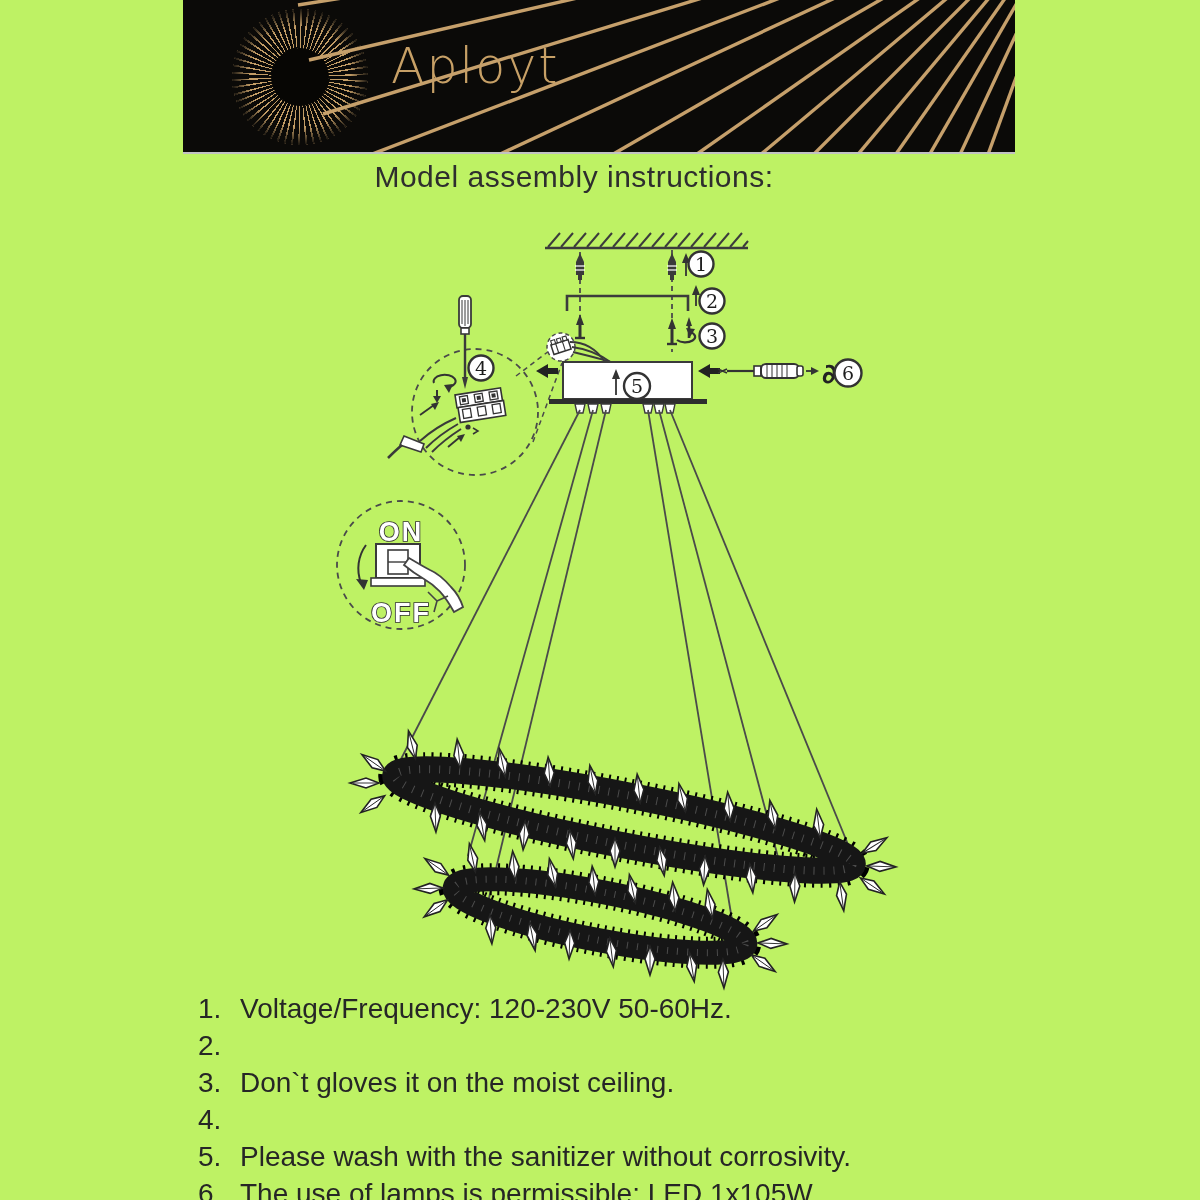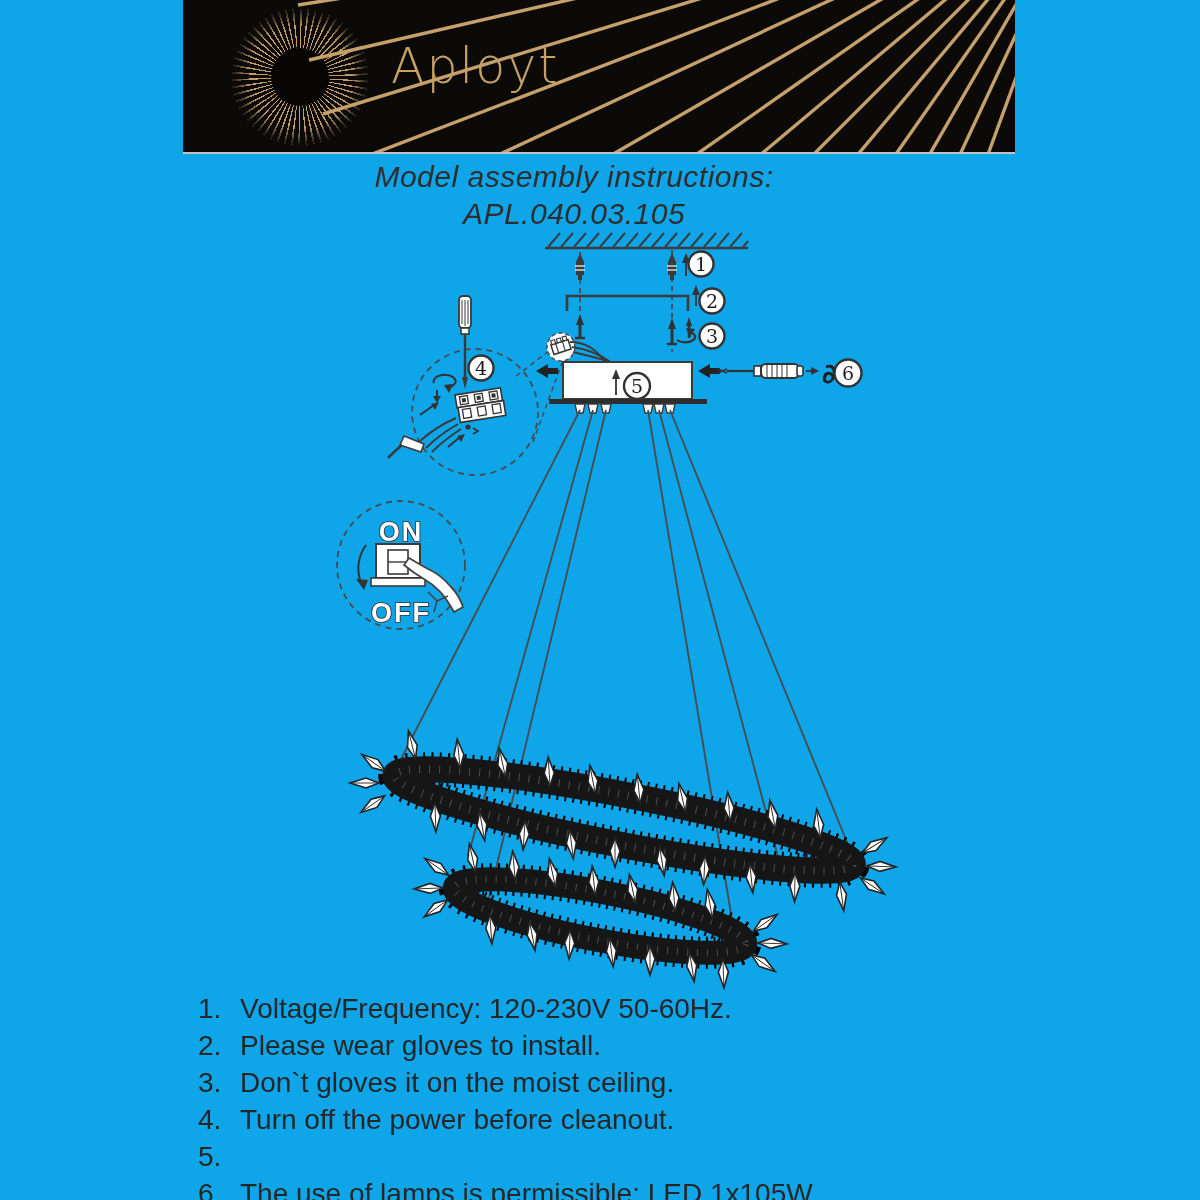--- a/index.html
+++ b/index.html
@@ -1,32 +1,32 @@
 <!DOCTYPE html>
 <html><head>
 <meta charset="utf-8">
 <style>
   html,body{margin:0;padding:0;background:#ffffff;}
-  #page{position:relative;width:1200px;height:1200px;background:#0ea5e9;overflow:hidden;
+  #page{position:relative;width:1200px;height:1200px;background:#bef264;overflow:hidden;
         font-family:"Liberation Sans",sans-serif;color:#2b2b2b;}
 
   
   #banner{position:absolute;left:183px;top:0;width:832px;height:152px;background:#0b0a08;
           overflow:hidden;border-bottom:2px solid #c2c2c2;}
   #sunrays{position:absolute;left:49px;top:9px;width:136px;height:136px;border-radius:50%;
            background:repeating-conic-gradient(#c39d66 0deg 1.7deg,rgba(0,0,0,0) 1.7deg 6.2deg);}
   #sunfade{position:absolute;left:49px;top:9px;width:136px;height:136px;border-radius:50%;
            background:radial-gradient(circle,rgba(11,10,8,0) 52%,#0b0a08 72%);}
   #suncore{position:absolute;left:88px;top:48px;width:58px;height:58px;border-radius:50%;background:#070604;}
   #brand{position:absolute;left:208px;top:38px;font-family:"DejaVu Sans",sans-serif;
          font-size:49px;font-weight:300;letter-spacing:2px;color:#c7a066;}
   #cornerRays{position:absolute;right:0;top:0;width:832px;height:152px;}
 
   
-  .title-wrap{position:absolute;left:0;top:160px;width:1148px;text-align:center;font-style:italic;}
+  .title-wrap{position:absolute;left:0;top:160px;width:1148px;text-align:center;}
   .title{font-size:30px;color:#2e2e2e;letter-spacing:.5px;}
   .model{font-size:30px;color:#2e2e2e;margin-top:3px;letter-spacing:.5px;}
 
   
   #diag{position:absolute;left:0;top:0;width:1200px;height:1200px;}
 
   
   #list{position:absolute;left:198px;top:990px;width:880px;font-size:28px;color:#262626;}
   #list .li{display:flex;line-height:37px;}
   #list .num{width:42px;flex:0 0 42px;}
@@ -56,21 +56,20 @@
         <line x1="905" y1="-120" x2="158" y2="166"></line>
         <line x1="905" y1="-120" x2="140" y2="114"></line>
         <line x1="905" y1="-120" x2="126" y2="60"></line>
         <line x1="905" y1="-120" x2="115" y2="5"></line>
       </g>
     </svg>
   </div>
 
   <div class="title-wrap">
     <div class="title">Model assembly instructions:</div>
-    <div class="model">APL.040.03.105</div>
   </div>
 
   <svg id="diag" viewBox="0 0 1200 1200">
     <defs>
       <g id="spk">
         <path d="M0 2 L5 -11 L0 -27 L-5 -11 Z" fill="#ffffff" stroke="#222" stroke-width="1.6"></path>
         <line x1="0" y1="0" x2="0" y2="-24" stroke="#222" stroke-width="0.9"></line>
       </g>
     </defs>
 
@@ -329,32 +328,31 @@
     </g>
   </svg>
 
   <div id="list">
     <div class="li">
       <span class="num">1.</span>
       <span>Voltage/Frequency: 120-230V 50-60Hz.</span>
     </div>
     <div class="li">
       <span class="num">2.</span>
-      <span>Please wear gloves to install.</span>
     </div>
     <div class="li">
       <span class="num">3.</span>
       <span>Don`t gloves it on the moist ceiling.</span>
     </div>
     <div class="li">
       <span class="num">4.</span>
-      <span>Turn off the power before cleanout.</span>
     </div>
     <div class="li">
       <span class="num">5.</span>
+      <span>Please wash with the sanitizer without corrosivity.</span>
     </div>
     <div class="li">
       <span class="num">6.</span>
       <span>The use of lamps is permissible: LED 1x105W.</span>
     </div>
   </div>
 
 </div>
 
 </body></html>

